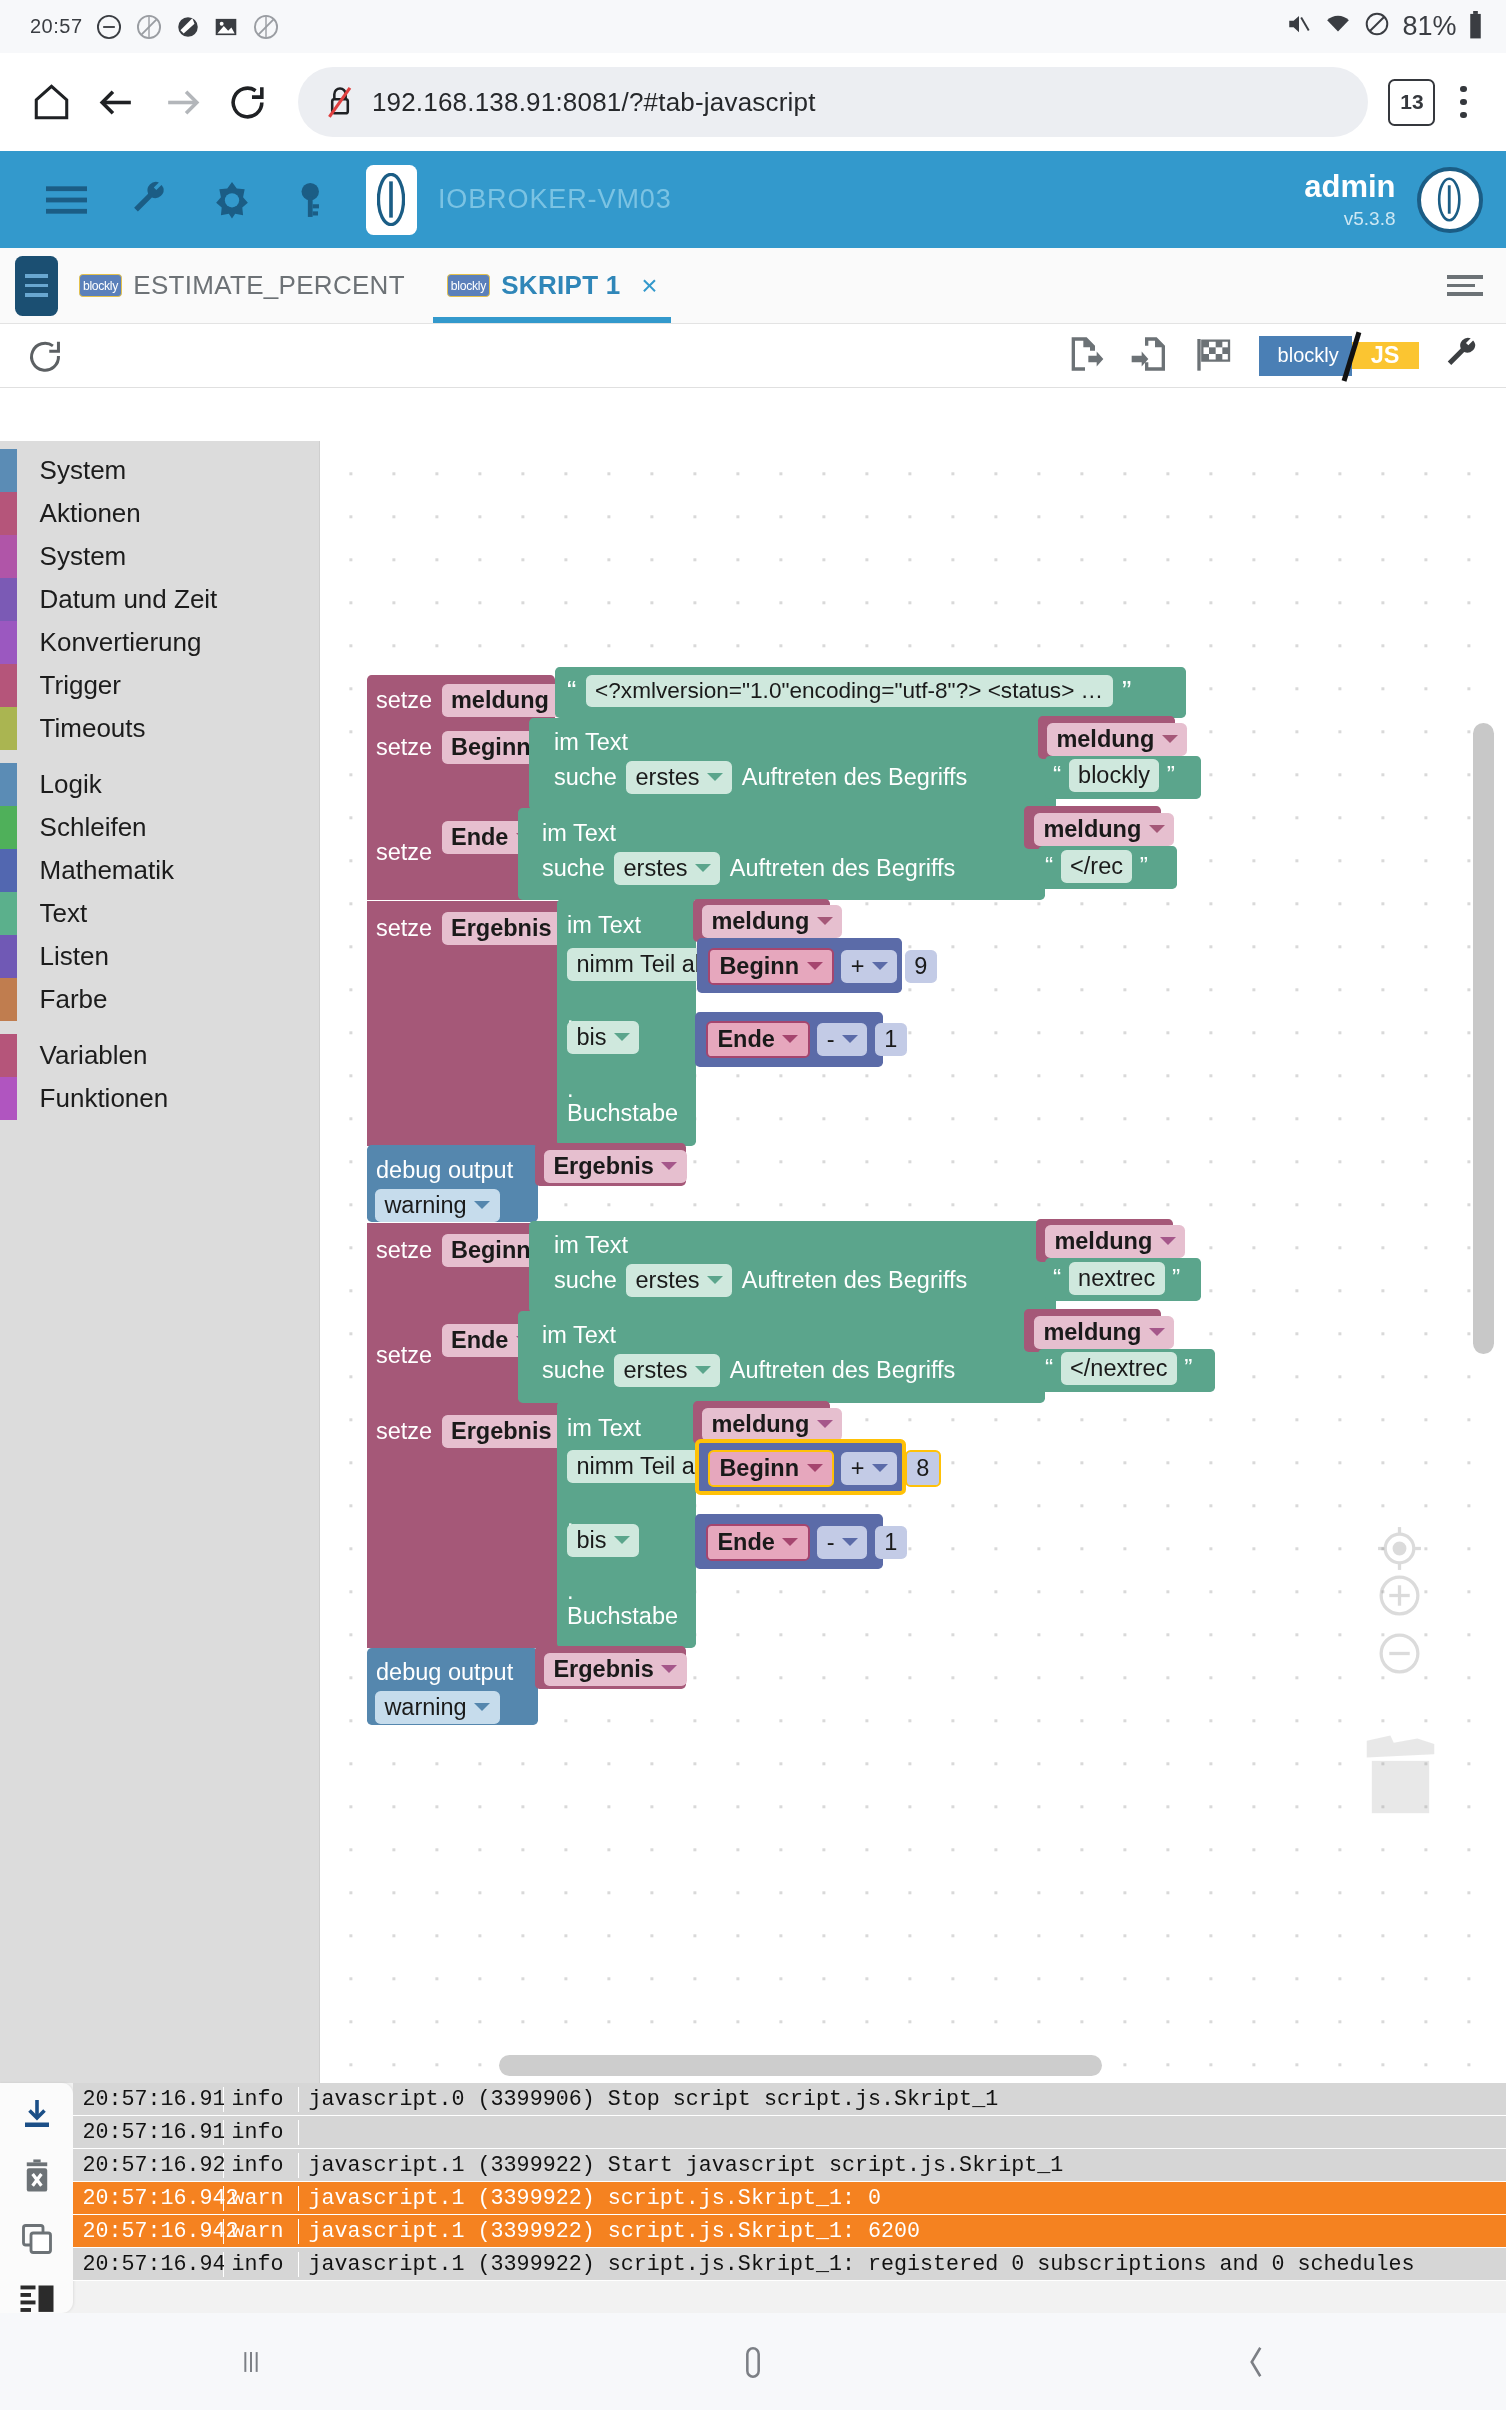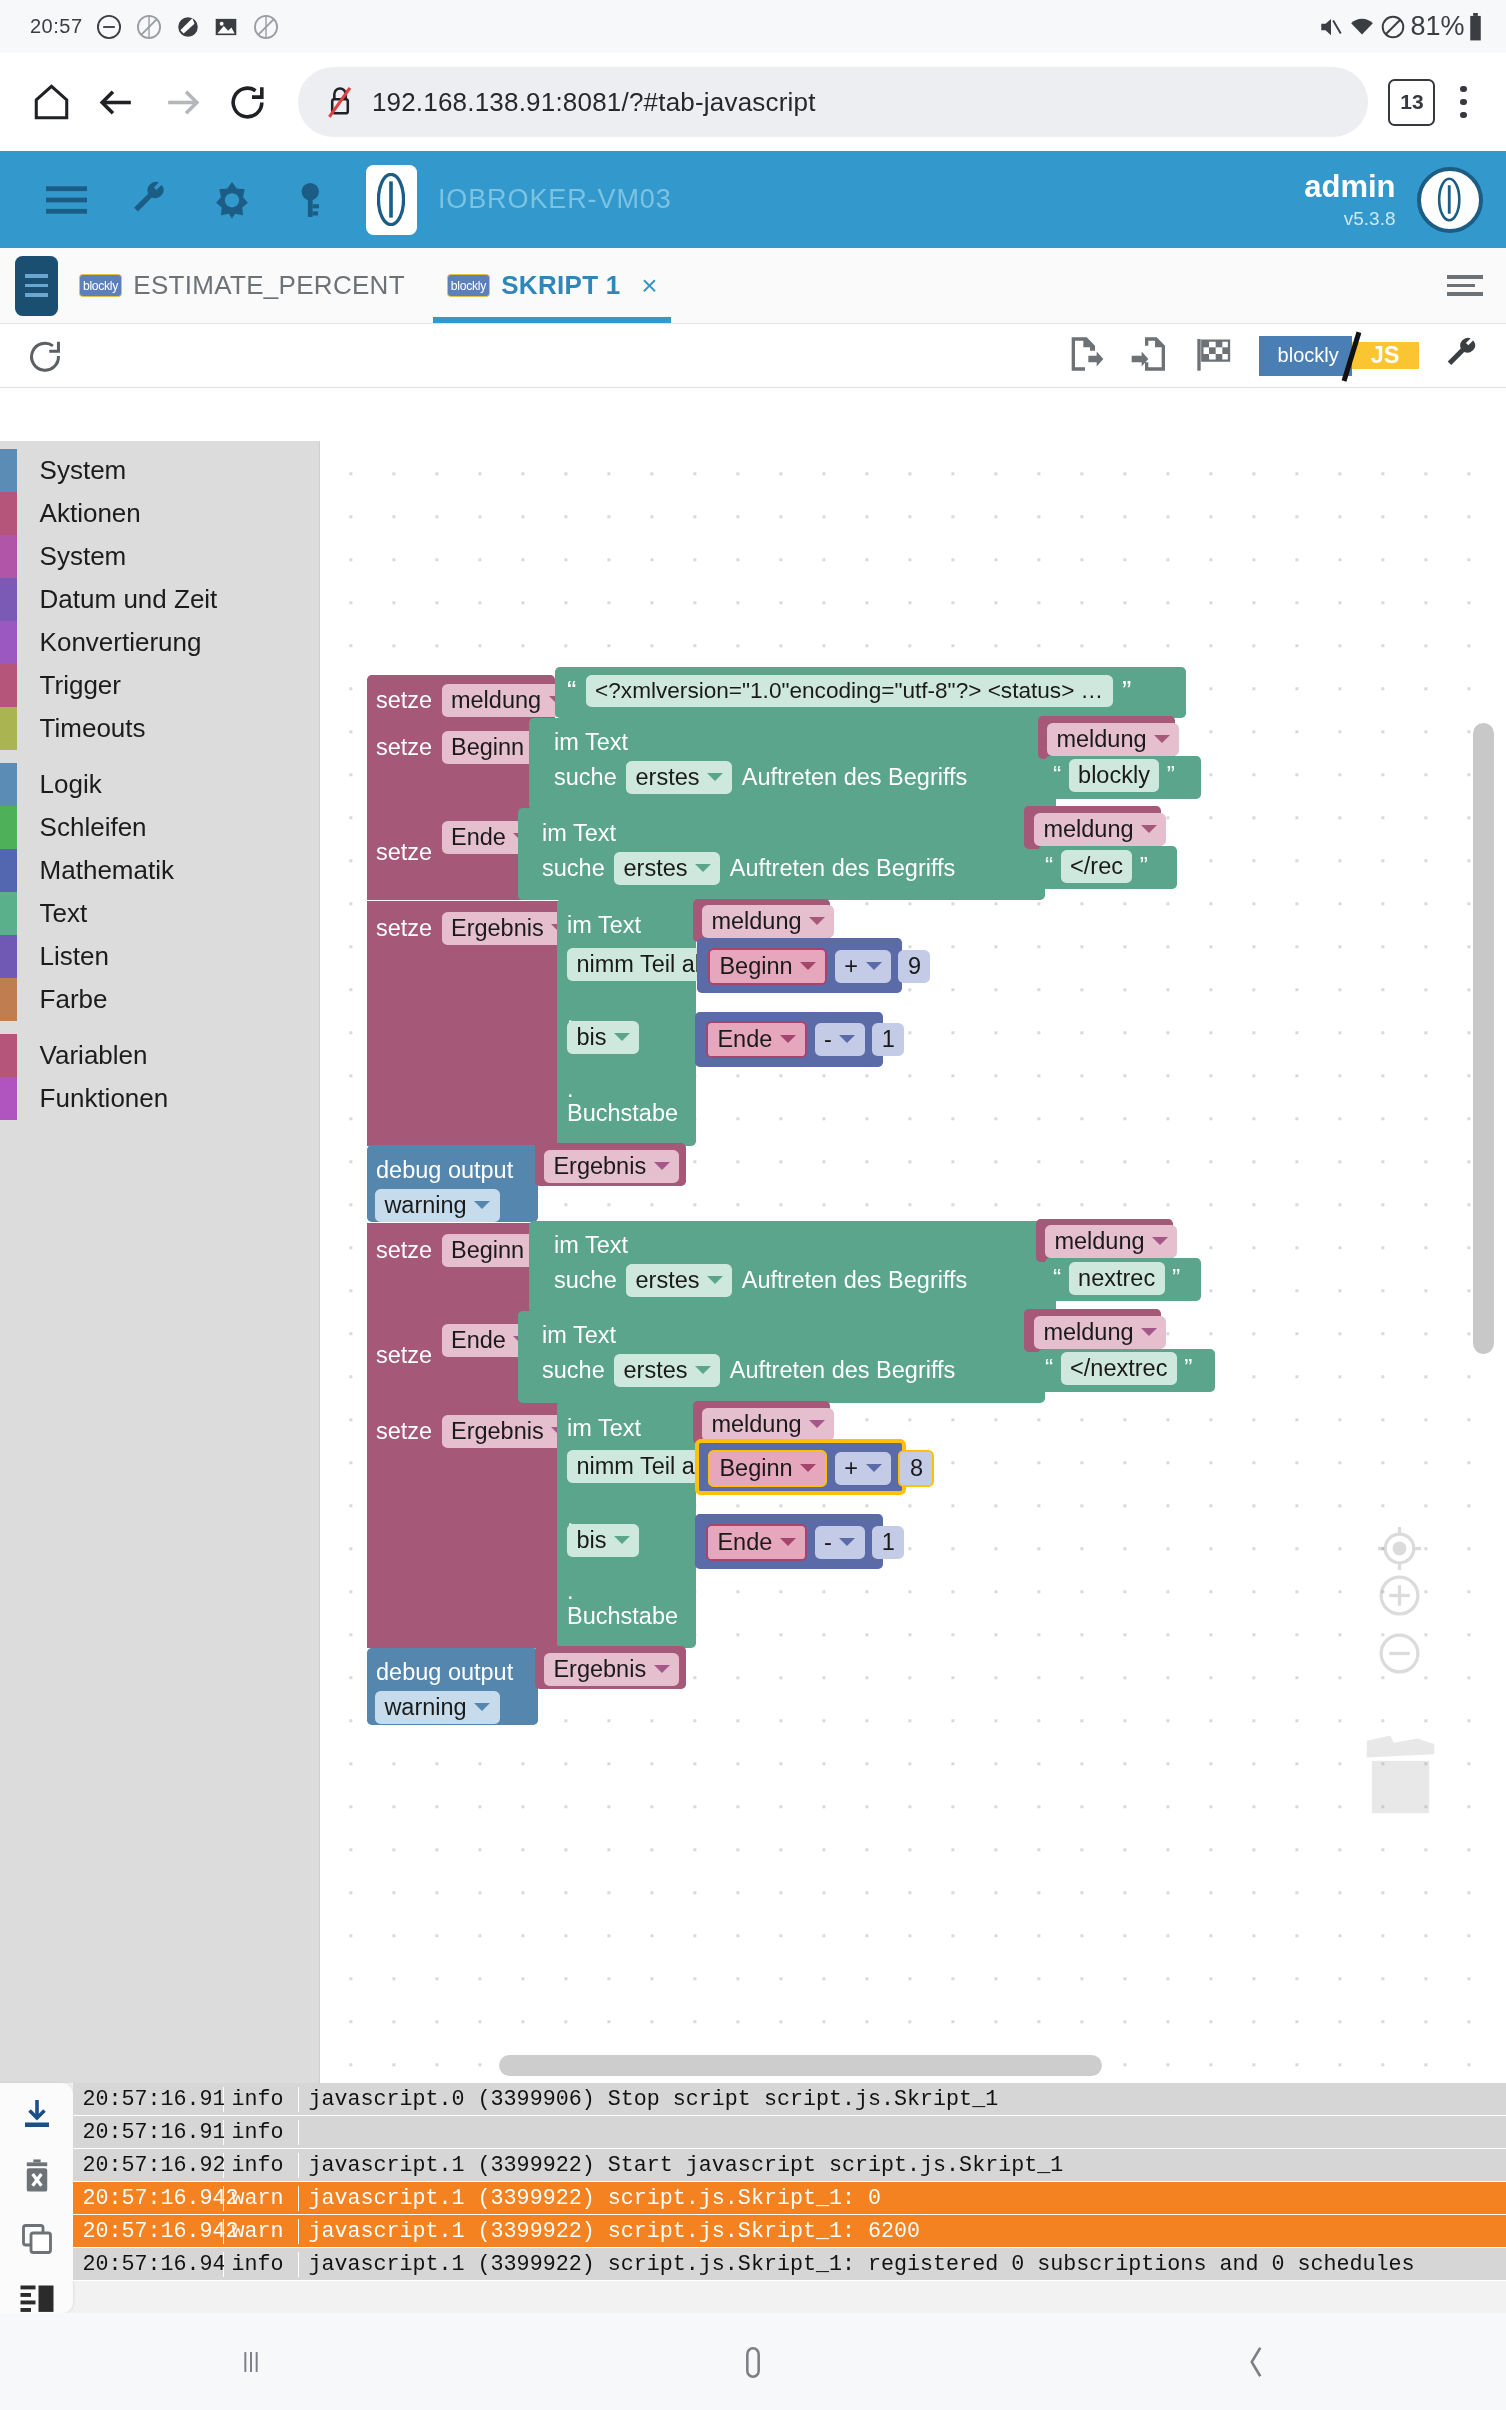--- a/index.html
+++ b/index.html
@@ -12,21 +12,21 @@
   body { position: relative; }
 
   
   .statusbar {
     height: 53px; background: #f7f8fa;
     display: flex; align-items: center; justify-content: space-between;
     padding: 0 24.5px 0 30px;
   }
   .sb-left { display: flex; align-items: center; gap: 12.2px; }
   .sb-time { font-size: 20px; color: #3a3d42; letter-spacing: 0.5px; }
-  .sb-right { display: flex; align-items: center; gap: 3px; }
+  .sb-right { display: flex; align-items: flex-start; gap: 11px; }
   .sb-pct { font-size: 27px; color: #3a3d42; }
   .ico { display: inline-flex; align-items: center; justify-content: center; }
 
   
   .browserbar {
     height: 98px; background: #ffffff;
     display: flex; align-items: center; padding: 0 21px; gap: 5.6px;
   }
   .nav-btn { width: 60px; height: 60px; display:flex; align-items:center; justify-content:center; }
   .urlbar {
@@ -141,21 +141,21 @@
   .txt { font-size: 23.5px; color: #ffffff; white-space: nowrap; }
 
   .fld {
     border-radius: 5.6px; padding: 2.8px 9.4px; display:inline-flex; align-items:center;
     gap: 7.5px; font-size: 23.5px; color:#1a1a1a; white-space: nowrap;
   }
   .caret-d { width:0;height:0;border-left:8.5px solid transparent;border-right:8.5px solid transparent; }
 
   
   .c-var   { background: #a55878; }   
-  .c-varf  { background: #e6bfcf; }   
+  .c-varf  { background: #e6bfcf; font-weight: bold; }   
   .c-text  { background: #5ba58c; }   
   .c-textf { background: #cfe8dd; }   
   .c-math  { background: #5b6ba8; }   
   .c-mathf { background: #c3cbe6; }   
   .c-dbg   { background: #5587ae; }   
   .c-dbgf  { background: #c6dcec; }   
 
   
   .ws-ctl { position:absolute; opacity: .30; }
 

